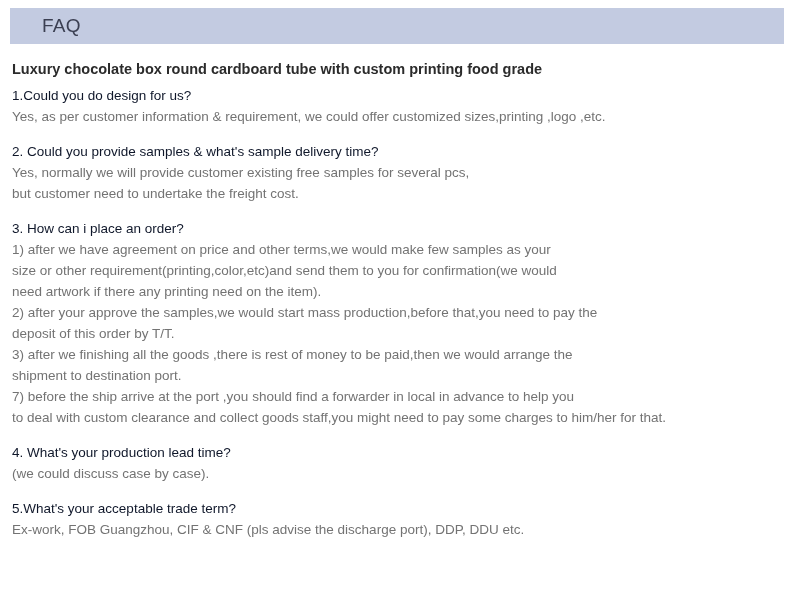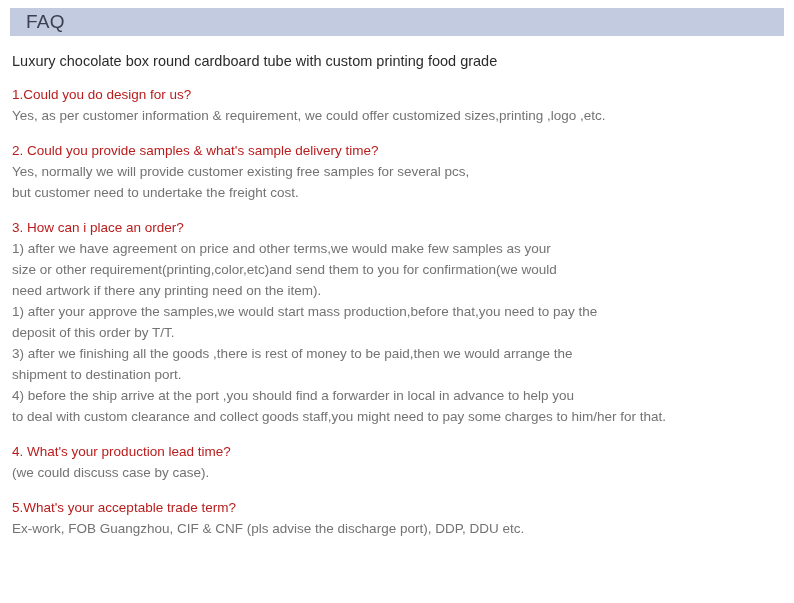--- a/index.html
+++ b/index.html
@@ -15,55 +15,55 @@
     overflow: hidden;
   }
   .page {
     width: 794px;
     height: 603px;
     position: relative;
     box-sizing: border-box;
   }
   .faq-header {
     margin: 8px 10px 0 10px;
-    height: 28px;
+    height: 36px;
     background: #c3cbe1;
     display: flex;
     align-items: center;
-    padding-left: 16px;
+    padding-left: 32px;
     box-sizing: border-box;
   }
   .faq-header-title {
     font-size: 19px;
     color: #3b3f52;
     font-family: "Liberation Sans", sans-serif;
     letter-spacing: 0.3px;
   }
   .content {
     padding: 0 12px 0 12px;
   }
   .product-title {
     font-size: 14.5px;
-    font-weight: normal;
+    font-weight: bold;
     color: #2b2b2b;
     margin-top: 16px;
-    margin-bottom: 13px;
+    margin-bottom: 6px;
     line-height: 1.3;
   }
   .qa-block {
     margin-bottom: 14px;
   }
   .qa-line {
     font-size: 13.5px;
     color: #737373;
     line-height: 21px;
     white-space: pre-wrap;
   }
   .qa-line.q {
-    color: #b91c1c;
+    color: #0f172a;
   }
 </style>
 </head>
 <body>
 
 <div class="page">
 
   <div class="faq-header">
     <span class="faq-header-title">FAQ</span>
   </div>
@@ -80,25 +80,25 @@
       <div class="qa-line q">2. Could you provide samples &amp; what's sample delivery time?</div>
       <div class="qa-line">Yes, normally we will provide customer existing free samples for several pcs,</div>
       <div class="qa-line">but customer need to undertake the freight cost.</div>
     </div>
 
     <div class="qa-block">
       <div class="qa-line q">3. How can i place an order?</div>
       <div class="qa-line">1) after we have agreement on price and other terms,we would make few samples as your</div>
       <div class="qa-line">size or other requirement(printing,color,etc)and send them to you for confirmation(we would</div>
       <div class="qa-line">need artwork if there any printing need on the item).</div>
-      <div class="qa-line">1) after your approve the samples,we would start mass production,before that,you need to pay the</div>
+      <div class="qa-line">2) after your approve the samples,we would start mass production,before that,you need to pay the</div>
       <div class="qa-line">deposit of this order by T/T.</div>
       <div class="qa-line">3) after we finishing all the goods ,there is rest of money to be paid,then we would arrange the</div>
       <div class="qa-line">shipment to destination port.</div>
-      <div class="qa-line">4) before the ship arrive at the port ,you should find a forwarder in local in advance to help you</div>
+      <div class="qa-line">7) before the ship arrive at the port ,you should find a forwarder in local in advance to help you</div>
       <div class="qa-line">to deal with custom clearance and collect goods staff,you might need to pay some charges to him/her for that.</div>
     </div>
 
     <div class="qa-block">
       <div class="qa-line q">4. What's your production lead time?</div>
       <div class="qa-line">(we could discuss case by case).</div>
     </div>
 
     <div class="qa-block">
       <div class="qa-line q">5.What's your acceptable trade term?</div>

